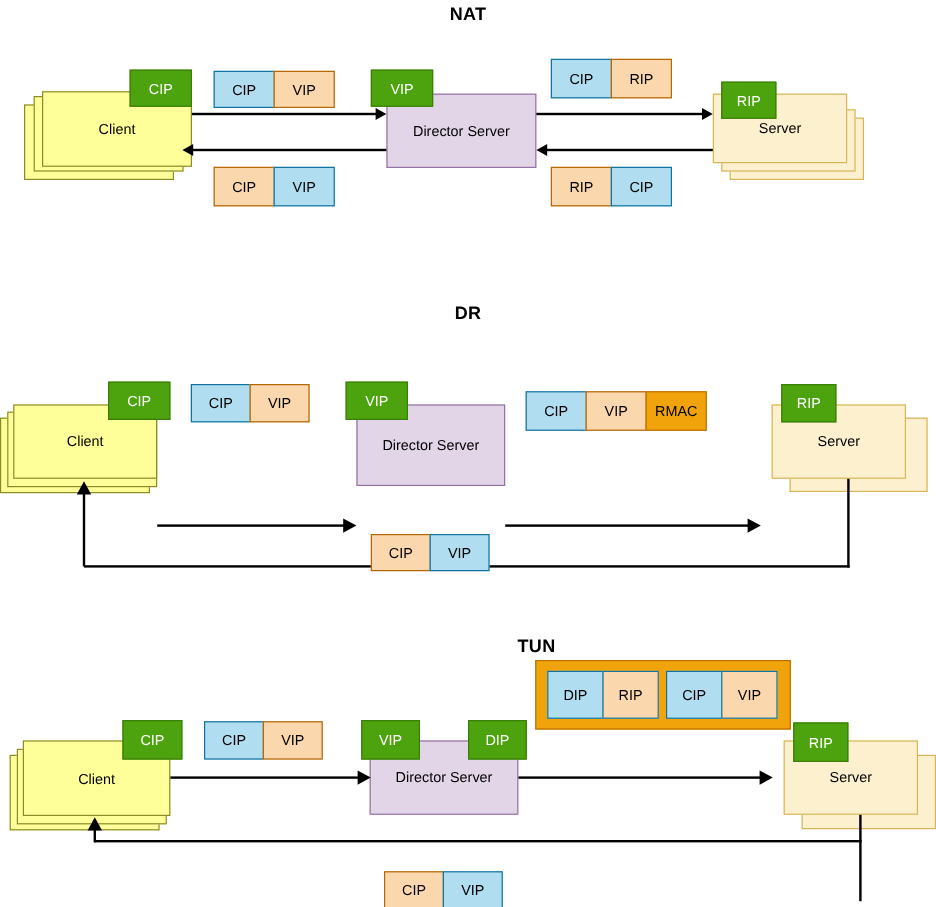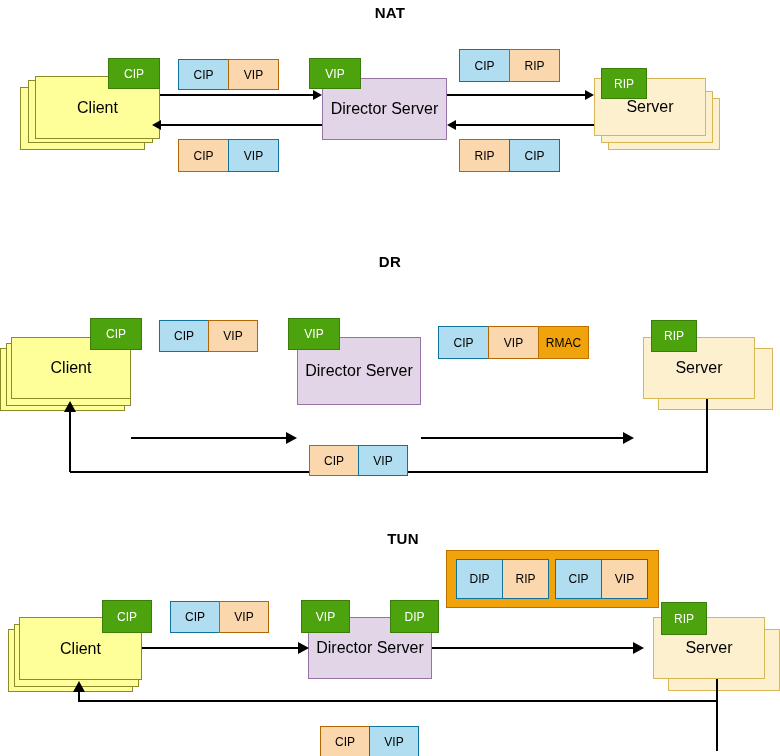--- a/index.html
+++ b/index.html
@@ -14,21 +14,21 @@
   
   .title{
     font-weight:bold;font-size:15px;text-align:center;
     letter-spacing:.3px;
   }
 
   
   .node{
     border:1px solid #9a9a6a;
     display:flex;align-items:center;justify-content:center;
-    font-size:16px;color:#000;
+    font-size:12px;color:#000;
   }
   .node-client{background:#ffff99;border-color:#8a8a2a;}
   .node-server{background:#fdf0cf;border-color:#d6b656;}
   .node-director{background:#e1d5e7;border-color:#9673a6;}
   .node-shadow{}
 
   
   .tag{
     background:#4ca30d;border:1px solid #3a7d08;
     color:#ffffff;font-size:12px;
@@ -180,21 +180,21 @@
   <div class="abs pkt" style="left:438px;top:326px;">
     <div class="cell c-blue" style="width:51px;height:33px;">CIP</div>
     <div class="cell c-orange" style="width:51px;height:33px;margin-left:-1px;">VIP</div>
     <div class="cell c-rmac" style="width:51px;height:33px;margin-left:-1px;">RMAC</div>
   </div>
   <div class="abs pkt" style="left:309px;top:445px;">
     <div class="cell c-orange" style="width:50px;height:31px;">CIP</div>
     <div class="cell c-blue" style="width:50px;height:31px;margin-left:-1px;">VIP</div>
   </div>
 
-  <div class="abs title" style="left:343px;top:530px;width:120px;">TUN</div>
+  <div class="abs title" style="left:343px;top:530px;width:120px;text-align:right;">TUN</div>
 
   <div class="abs encap" style="left:446px;top:550px;width:213px;height:58px;">
     <div class="pkt">
       <div class="cell c-blue" style="width:47px;height:40px;">DIP</div>
       <div class="cell c-orange" style="width:47px;height:40px;margin-left:-1px;">RIP</div>
     </div>
     <div class="pkt">
       <div class="cell c-blue" style="width:47px;height:40px;">CIP</div>
       <div class="cell c-orange" style="width:47px;height:40px;margin-left:-1px;">VIP</div>
     </div>

